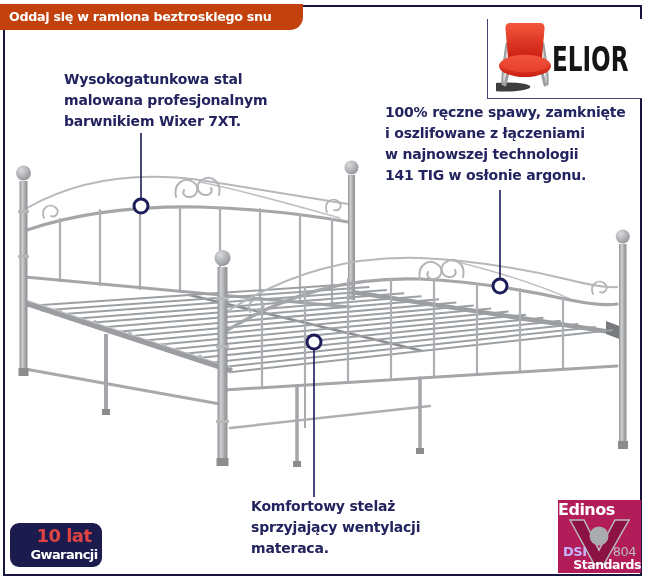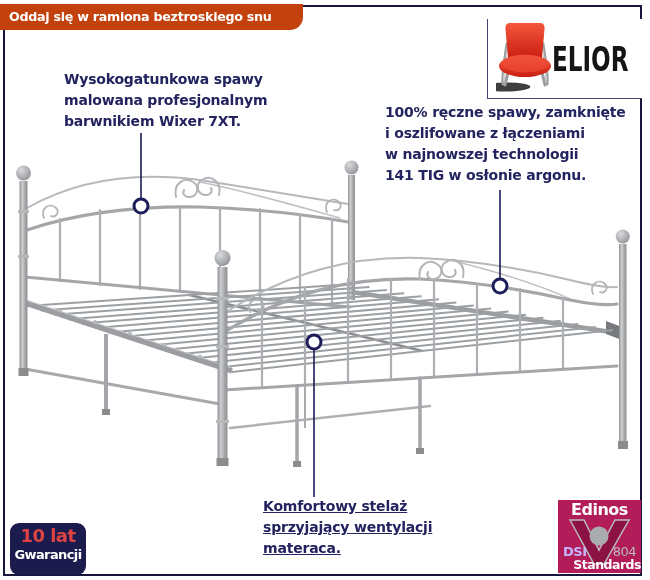--- a/index.html
+++ b/index.html
@@ -13,27 +13,27 @@
           line-height:26px;padding-left:9px;letter-spacing:-0.3px;white-space:nowrap;
           box-sizing:border-box;z-index:5;}
   .logo-box{position:absolute;left:487px;top:7px;width:154px;height:79px;background:#fff;
             border-left:1px solid #44446e;border-bottom:1px solid #44446e;z-index:4;margin-top:12px;}
   .brand-text{position:absolute;left:64px;top:21px;font-size:33px;font-weight:bold;color:#151515;
               transform:scaleX(0.70);transform-origin:left top;letter-spacing:0px;}
   .callout{position:absolute;color:#23235f;font-size:14px;font-weight:bold;line-height:21px;
            letter-spacing:-0.2px;white-space:nowrap;z-index:5;}
   .callout-left{left:64px;top:69px;}
   .callout-right{left:385px;top:102px;}
-  .callout-bottom{left:263px;top:496px;text-decoration:underline;}
-  .warranty-badge{position:absolute;left:10px;top:523px;width:76px;height:52px;background:#1b1b4e;
-                  border-radius:9px;text-align:center;z-index:5;}
+  .callout-bottom{left:251px;top:496px;}
+  .warranty-badge{position:absolute;left:10px;top:523px;width:76px;height:44px;background:#1b1b4e;
+                  border-radius:9px;text-align:center;z-index:5;padding-left:16px;}
   .warranty-line1{color:#df4444;font-size:18px;font-weight:bold;line-height:21px;margin-top:2px;letter-spacing:-0.5px;}
   .warranty-line2{color:#ffffff;font-size:13px;font-weight:bold;line-height:17px;letter-spacing:-0.6px;}
   .standards-badge{position:absolute;left:558px;top:500px;width:83px;height:73px;background:#b21d59;z-index:5;}
-  .standards-brand{position:absolute;left:0;top:0;width:100%;text-align:center;color:#ffffff;
+  .standards-brand{position:absolute;left:0;top:0;width:100%;text-align:left;color:#ffffff;
                    font-size:16px;font-weight:bold;letter-spacing:-0.5px;}
   .standards-left{position:absolute;left:5px;top:44px;color:#c4b5fd;font-size:13px;font-weight:bold;letter-spacing:-0.5px;}
   .standards-right{position:absolute;right:5px;top:44px;color:#b9bbbd;font-size:13px;font-weight:normal;letter-spacing:-0.5px;}
   .standards-bottom{position:absolute;left:0;bottom:1px;width:100%;text-align:right;color:#ffffff;
                     font-size:12.5px;font-weight:bold;letter-spacing:-0.5px;}
   .v-mark{position:absolute;left:0;top:12px;}
 </style>
 </head>
 <body>
 
@@ -214,21 +214,21 @@
         <linearGradient id="redg2" x1="0" y1="0" x2="0" y2="1">
           <stop offset="0" stop-color="#f4573c"></stop>
             <stop offset="1" stop-color="#c91e12"></stop>
         </linearGradient>
       </defs>
     </svg>
     <div class="brand-text">ELIOR</div>
   </div>
 
   <div class="callout callout-left">
-    <div>Wysokogatunkowa spawy</div>
+    <div>Wysokogatunkowa stal</div>
     <div>malowana profesjonalnym</div>
     <div>barwnikiem Wixer 7XT.</div>
   </div>
   <div class="callout callout-right">
     <div>100% ręczne spawy, zamknięte</div>
     <div>i oszlifowane z łączeniami</div>
     <div>w najnowszej technologii</div>
     <div>141 TIG w osłonie argonu.</div>
   </div>
   <div class="callout callout-bottom">

